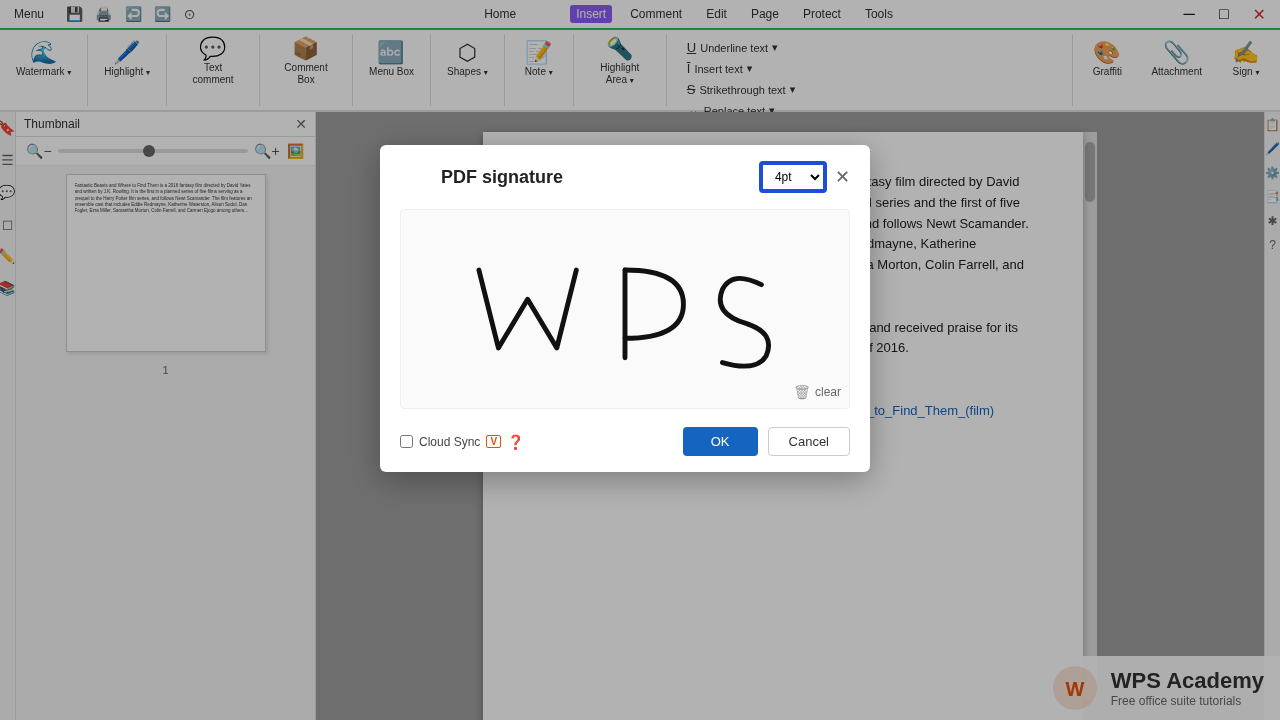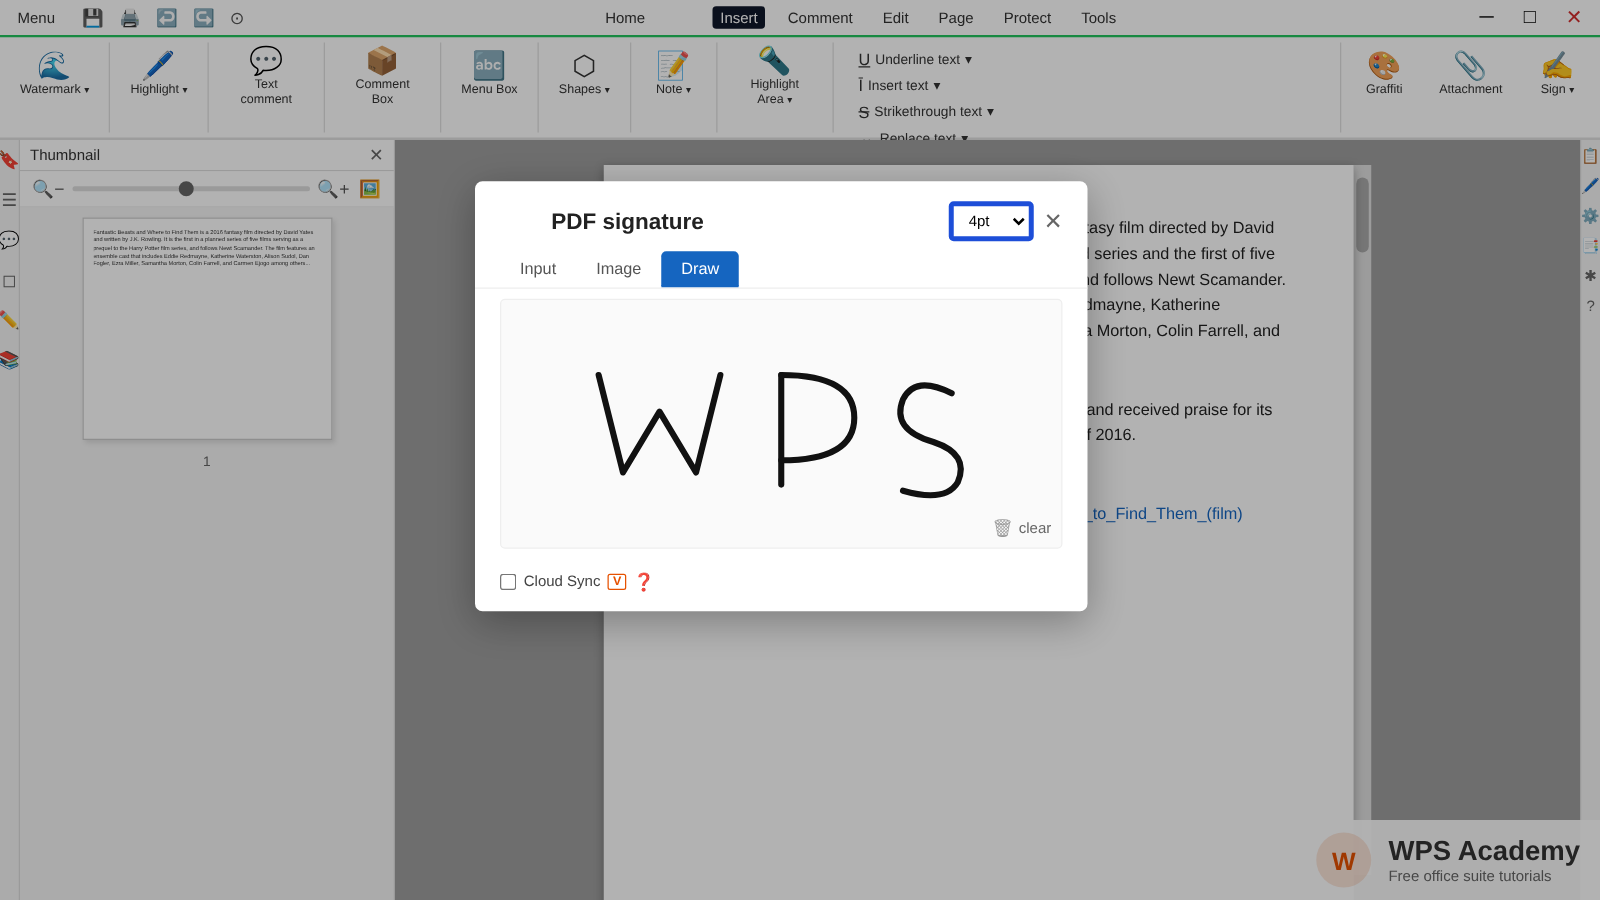--- a/index.html
+++ b/index.html
@@ -1,21 +1,21 @@
 <!DOCTYPE html>
 <html><head>
   <meta charset="utf-8">
   <style>
     * { box-sizing: border-box; margin: 0; padding: 0; }
     body { font-family: 'Segoe UI', Arial, sans-serif; background: #f0f0f0; width: 1280px; height: 720px; overflow: hidden; user-select: none; }
 
     
     .top-bar { display: flex; align-items: center; background: #fff; border-bottom: 2px solid #22c55e; height: 30px; padding: 0 8px; gap: 12px; }
     .top-bar-item { font-size: 12px; color: #333; cursor: pointer; padding: 2px 6px; border-radius: 3px; }
-    .top-bar-item.active { color: #fff; background: #0f172a; margin-left: 36px; }
+    .top-bar-item.active { color: #fff; background: #8b5cf6; margin-left: 36px; }
     .top-bar-icons { display: flex; gap: 4px; align-items: center; }
     .top-bar-icons span { font-size: 14px; cursor: pointer; padding: 2px 4px; color: #555; }
 
     
     .ribbon { display: flex; align-items: stretch; background: #fff; border-bottom: 2px solid #e0e0e0; height: 82px; padding: 0 4px; gap: 2px; }
     .ribbon-group { display: flex; flex-direction: column; align-items: center; padding: 4px 6px; min-width: 60px; }
     .ribbon-group-items { display: flex; align-items: flex-start; gap: 2px; flex: 1; }
     .ribbon-btn { display: flex; flex-direction: column; align-items: center; justify-content: center; cursor: pointer; padding: 4px 6px; border-radius: 4px; min-width: 44px; min-height: 52px; font-size: 10px; color: #333; text-align: center; gap: 2px; }
     .ribbon-btn .icon { font-size: 22px; line-height: 1; }
     .ribbon-btn .label { font-size: 10px; line-height: 1.2; max-width: 60px; }
@@ -320,25 +320,20 @@
           <option>2pt</option>
           <option selected="">4pt</option>
           <option>6pt</option>
           <option>8pt</option>
           <option>10pt</option>
         </select>
         <button class="modal-close">✕</button>
       </div>
     </div>
 
-    <div class="modal-tabs">
-      <div class="modal-tab">Input</div>
-      <div class="modal-tab">Image</div>
-      <div class="modal-tab active">Draw</div>
-    </div>
 
     <div class="modal-canvas">
 
       <svg class="canvas-sig" viewBox="0 0 460 200" xmlns="http://www.w3.org/2000/svg">
 
         <path d="M 80 60 L 100 140 L 130 90 L 160 140 L 180 60" stroke="#111" stroke-width="5" fill="none" stroke-linecap="round" stroke-linejoin="round"></path>
 
         <path d="M 230 60 L 230 150" stroke="#111" stroke-width="5" fill="none" stroke-linecap="round"></path>
         <path d="M 230 60 Q 290 60 290 95 Q 290 130 230 130" stroke="#111" stroke-width="5" fill="none" stroke-linecap="round"></path>
 
@@ -350,20 +345,24 @@
       </div>
     </div>
 
     <div class="modal-footer">
       <div class="cloud-sync">
         <input type="checkbox" id="cloud-sync-check" style="">
         <label for="cloud-sync-check">Cloud Sync</label>
         <span class="wps-badge">V</span>
         <span class="help-icon">❓</span>
       </div>
+      <div class="modal-actions">
+        <button class="btn-ok">OK</button>
+        <button class="btn-cancel">Cancel</button>
+      </div>
     </div>
   </div>
 </div>
 
 <div class="wps-academy">
   <div class="wps-logo">
     <svg width="48" height="48" viewBox="0 0 48 48">
       <ellipse cx="24" cy="24" rx="22" ry="22" fill="#e65100" opacity="0.15"></ellipse>
       <text x="24" y="32" text-anchor="middle" font-size="20" font-weight="bold" fill="#e65100" font-family="Arial">W</text>
     </svg>

